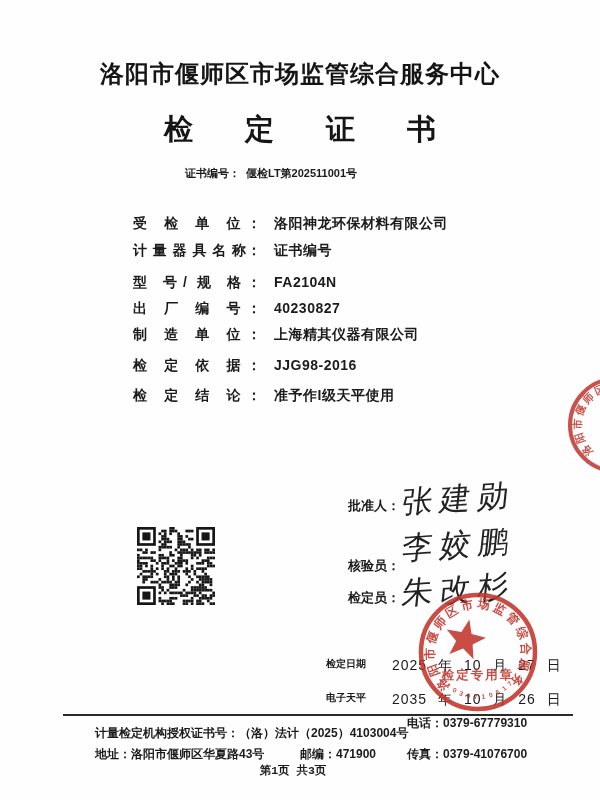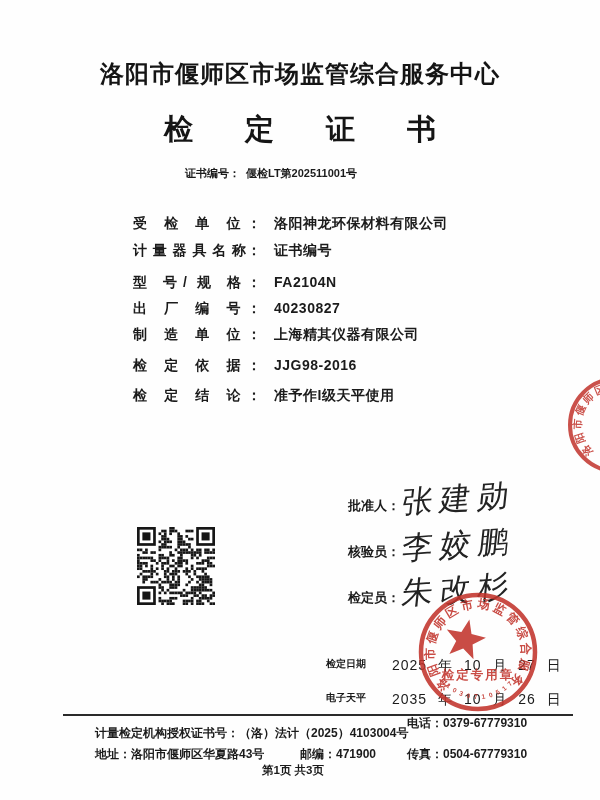--- a/index.html
+++ b/index.html
@@ -25,21 +25,21 @@
   .sig-name{left:402px;font-size:31px;color:#232323;
     font-family:"DejaVu Serif","Liberation Serif",serif;
     letter-spacing:7px;white-space:nowrap;
     transform:rotate(-4deg) skewX(-10deg);transform-origin:left center;}
   
   .date-label{left:326px;font-size:10px;font-weight:700;}
   .date-value{left:392px;font-size:14px;font-weight:400;word-spacing:6px;letter-spacing:1px;}
   
   .rule{left:63px;top:714px;width:510px;height:2px;background:#2a2a2a;}
   .foot{font-size:12px;font-weight:700;white-space:nowrap;}
-  .page-info{top:763px;left:0;width:586px;text-align:center;font-size:11.5px;font-weight:700;}
+  .page-info{top:763px;left:0;width:586px;text-align:center;font-size:11.5px;font-weight:700;font-family:Liberation Mono, monospace;}
   
   .qr-box{left:137px;top:527px;width:78px;height:78px;}
   .seal{pointer-events:none;}
   .seal-main{left:403px;top:577px;opacity:.88;}
   .seal-edge{left:556px;top:365px;opacity:.85;}
   .seal text{font-family:"Liberation Sans","DejaVu Sans",sans-serif;font-weight:700;}
 </style>
 </head>
 <body>
 
@@ -396,21 +396,21 @@
       <rect x="61.862068965517246" y="2.689655172413793" width="13.448275862068966" height="13.448275862068966" fill="#fff"></rect>
       <rect x="64.55172413793103" y="5.379310344827586" width="8.068965517241379" height="8.068965517241379"></rect>
       <rect x="0" y="59.17241379310345" width="18.82758620689655" height="18.82758620689655"></rect>
       <rect x="2.689655172413793" y="61.862068965517246" width="13.448275862068966" height="13.448275862068966" fill="#fff"></rect>
       <rect x="5.379310344827586" y="64.55172413793103" width="8.068965517241379" height="8.068965517241379"></rect>
     </svg>
 </div>
 
 <div class="abs sig-label" style="top:497px">批准人：</div>
 <div class="abs sig-name" style="top:482px">张建勋</div>
-<div class="abs sig-label" style="top:543px">核验员：</div>
+<div class="abs sig-label" style="top:557px">核验员：</div>
 <div class="abs sig-name" style="top:528px">李姣鹏</div>
 <div class="abs sig-label" style="top:589px">检定员：</div>
 <div class="abs sig-name" style="top:573px">朱改杉</div>
 
 <div class="abs date-label" style="top:657px">检定日期</div>
 <div class="abs date-value" style="top:657px">2025 年 10 月 27 日</div>
 <div class="abs date-label" style="top:691px">电子天平</div>
 <div class="abs date-value" style="top:691px">2035 年 10 月 26 日</div>
 
 <svg class="abs seal seal-main" width="150" height="150" viewBox="0 0 150 150">
@@ -431,14 +431,14 @@
     <path id="edgeSealTextPath" d="M 37.5 86.8 A 35 35 0 1 1 82.5 86.8" fill="none"></path>
   </defs>
   <text font-size="10.5" fill="#c2342c" letter-spacing="2.5"><textPath href="#edgeSealTextPath">洛阳市偃师区市场监管综合服务中心</textPath></text>
 </svg>
 
 <div class="abs rule"></div>
 <div class="abs foot" style="top:725px;left:95px">计量检定机构授权证书号：（洛）法计（2025）4103004号</div>
 <div class="abs foot" style="top:715px;left:407px">电话：0379-67779310</div>
 <div class="abs foot" style="top:746px;left:95px">地址：洛阳市偃师区华夏路43号</div>
 <div class="abs foot" style="top:746px;left:300px">邮编：471900</div>
-<div class="abs foot" style="top:746px;left:407px">传真：0504-67779310</div>
+<div class="abs foot" style="top:746px;left:407px">传真：0379-41076700</div>
 <div class="abs page-info">第1页 共3页</div>
 
 </body></html>

